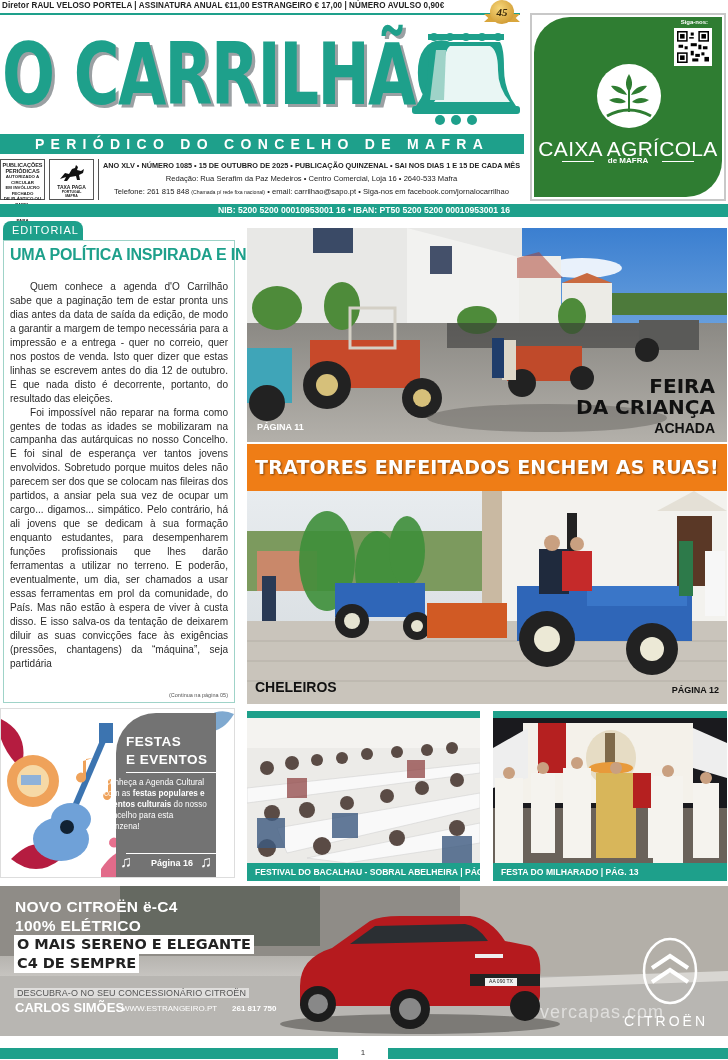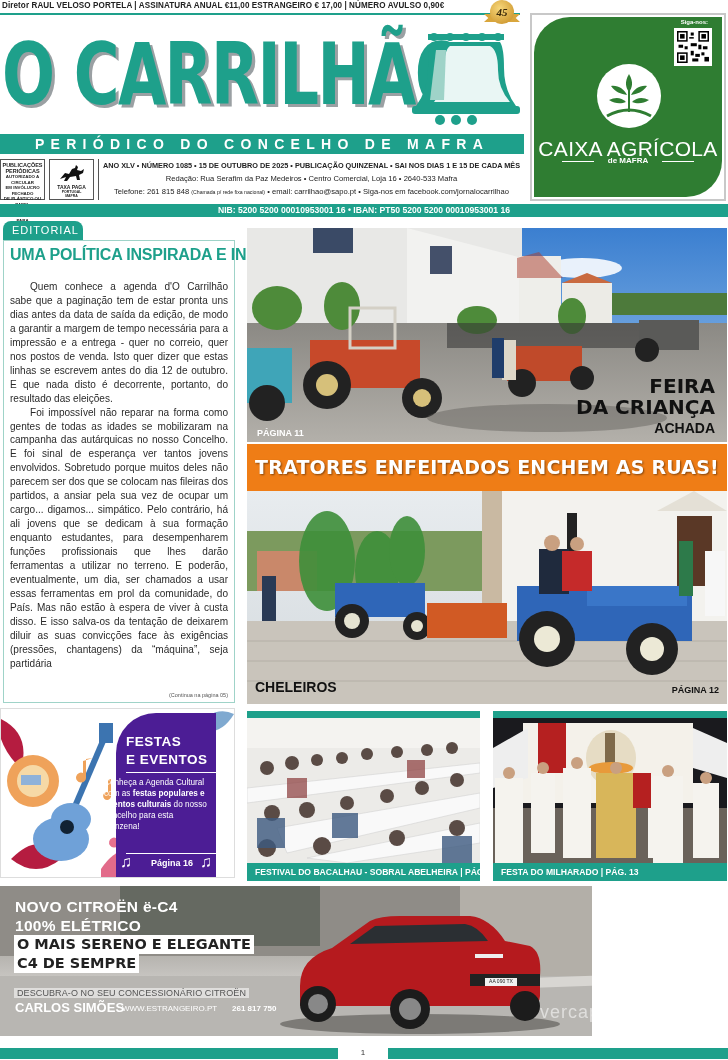--- a/index.html
+++ b/index.html
@@ -56,33 +56,33 @@
   #photo1 { left: 247px; top: 228px; width: 480px; height: 214px; }
   #headline-bar { left: 247px; top: 444px; width: 480px; height: 47px; background: #ef7d16; color: #fff; text-align: center; font-family: "DejaVu Sans", sans-serif; font-weight: bold; font-size: 19px; line-height: 47px; letter-spacing: 0.2px; text-shadow: 1px 1px 2px rgba(0,0,0,0.45); }
   #photo2 { left: 247px; top: 491px; width: 480px; height: 213px; }
 
   .overlay-big { font-family: "DejaVu Sans", sans-serif; font-weight: bold; color: #111; line-height: 21px; font-size: 20px; }
   .overlay-sub { font-weight: bold; color: #111; font-size: 14px; }
   .page-ref { font-size: 9px; font-weight: bold; }
 
   
   #festas { left: 0; top: 708px; width: 235px; height: 170px; border: 1px solid #ddd; overflow: hidden; }
-  #festas-panel { position: absolute; left: 115px; top: 4px; width: 100px; height: 164px; background: #4c1d95; border-radius: 40px 0 0 0; }
+  #festas-panel { position: absolute; left: 115px; top: 4px; width: 100px; height: 164px; background: #737373; border-radius: 40px 0 0 0; }
   #festas-title { position: absolute; left: 10px; top: 20px; color: #fff; font-weight: bold; font-size: 13.5px; line-height: 18px; letter-spacing: 0.5px; }
   #festas-text { position: absolute; right: 8px; top: 64px; width: 104px; text-align: left; color: #fff; font-size: 8.2px; line-height: 11px; }
   #festas-page { position: absolute; left: 35px; top: 145px; color: #fff; font-size: 9px; font-weight: bold; }
 
   #thumb1 { left: 247px; top: 711px; width: 233px; height: 170px; }
   #thumb2 { left: 493px; top: 711px; width: 234px; height: 170px; }
   .thumb-topbar { position: absolute; left: 0; top: 0; width: 100%; height: 7px; background: #1ea08b; }
   .thumb-img { position: absolute; left: 0; top: 7px; width: 100%; height: 145px; }
   .thumb-cap { position: absolute; left: 0; bottom: 0; width: 100%; height: 18px; background: #1ea08b; color: #fff; font-size: 8.6px; font-weight: bold; line-height: 18px; padding-left: 8px; white-space: nowrap; }
 
   
-  #ad { left: 0; top: 886px; width: 592px; height: 150px; overflow: hidden; background: linear-gradient(180deg, #8c8a86 0%, #a8a5a0 35%, #c6c4c0 60%, #b9b7b3 100%); }
+  #ad { left: 0; top: 886px; width: 728px; height: 150px; overflow: hidden; background: linear-gradient(180deg, #8c8a86 0%, #a8a5a0 35%, #c6c4c0 60%, #b9b7b3 100%); }
   #ad-l1, #ad-l2 { position: absolute; left: 15px; color: #fff; font-weight: bold; font-size: 15.5px; letter-spacing: 0.3px; }
   #ad-l1 { top: 12px; }
   #ad-l2 { top: 31px; }
   .ad-box { position: absolute; left: 14px; background: #fff; color: #222; font-weight: 900; font-size: 14.5px; padding: 0 3px; line-height: 19px; font-family: "DejaVu Sans", sans-serif; }
   #ad-l3 { top: 49px; }
   #ad-l4 { top: 68px; }
   #ad-discover { position: absolute; left: 14px; top: 102px; background: rgba(255,255,255,0.55); color: #555; font-size: 9px; padding: 0 3px; letter-spacing: 0.1px; }
   #ad-dealer { position: absolute; left: 15px; top: 114px; color: #fff; font-weight: bold; font-size: 13px; }
   #ad-web { position: absolute; left: 122px; top: 118px; color: #fff; font-size: 8px; }
   #ad-phone { position: absolute; left: 232px; top: 118px; color: #fff; font-size: 8px; font-weight: bold; }
@@ -249,21 +249,21 @@
     <circle cx="400" cy="122" r="12" fill="#222"></circle>
     <rect x="255" y="112" width="14" height="40" fill="#ddd7c8"></rect>
     <rect x="245" y="110" width="12" height="40" fill="#1f3d6b"></rect>
     <ellipse cx="300" cy="190" rx="120" ry="14" fill="#5f5d58" opacity="0.45"></ellipse>
   </svg>
   <div class="abs overlay-big" style="right:12px; top:148px; text-align:right;">
     <div>FEIRA</div>
     <div>DA CRIANÇA</div>
   </div>
   <div class="abs overlay-sub" style="right:12px; top:192px;">ACHADA</div>
-  <div class="abs page-ref" style="left:10px; top:194px; color:#fff;margin-top:6px;">PÁGINA 11</div>
+  <div class="abs page-ref" style="left:10px; top:194px; color:#fff;">PÁGINA 11</div>
 </div>
 
 <div id="headline-bar" class="abs">TRATORES ENFEITADOS ENCHEM AS RUAS!</div>
 
 <div id="photo2" class="abs photo">
   <svg width="480" height="213" viewBox="0 0 480 213">
     <defs>
       <linearGradient id="sky2" x1="0" y1="0" x2="0" y2="1">
           <stop offset="0" stop-color="#e8ecef"></stop>
           <stop offset="1" stop-color="#d4dade"></stop>

